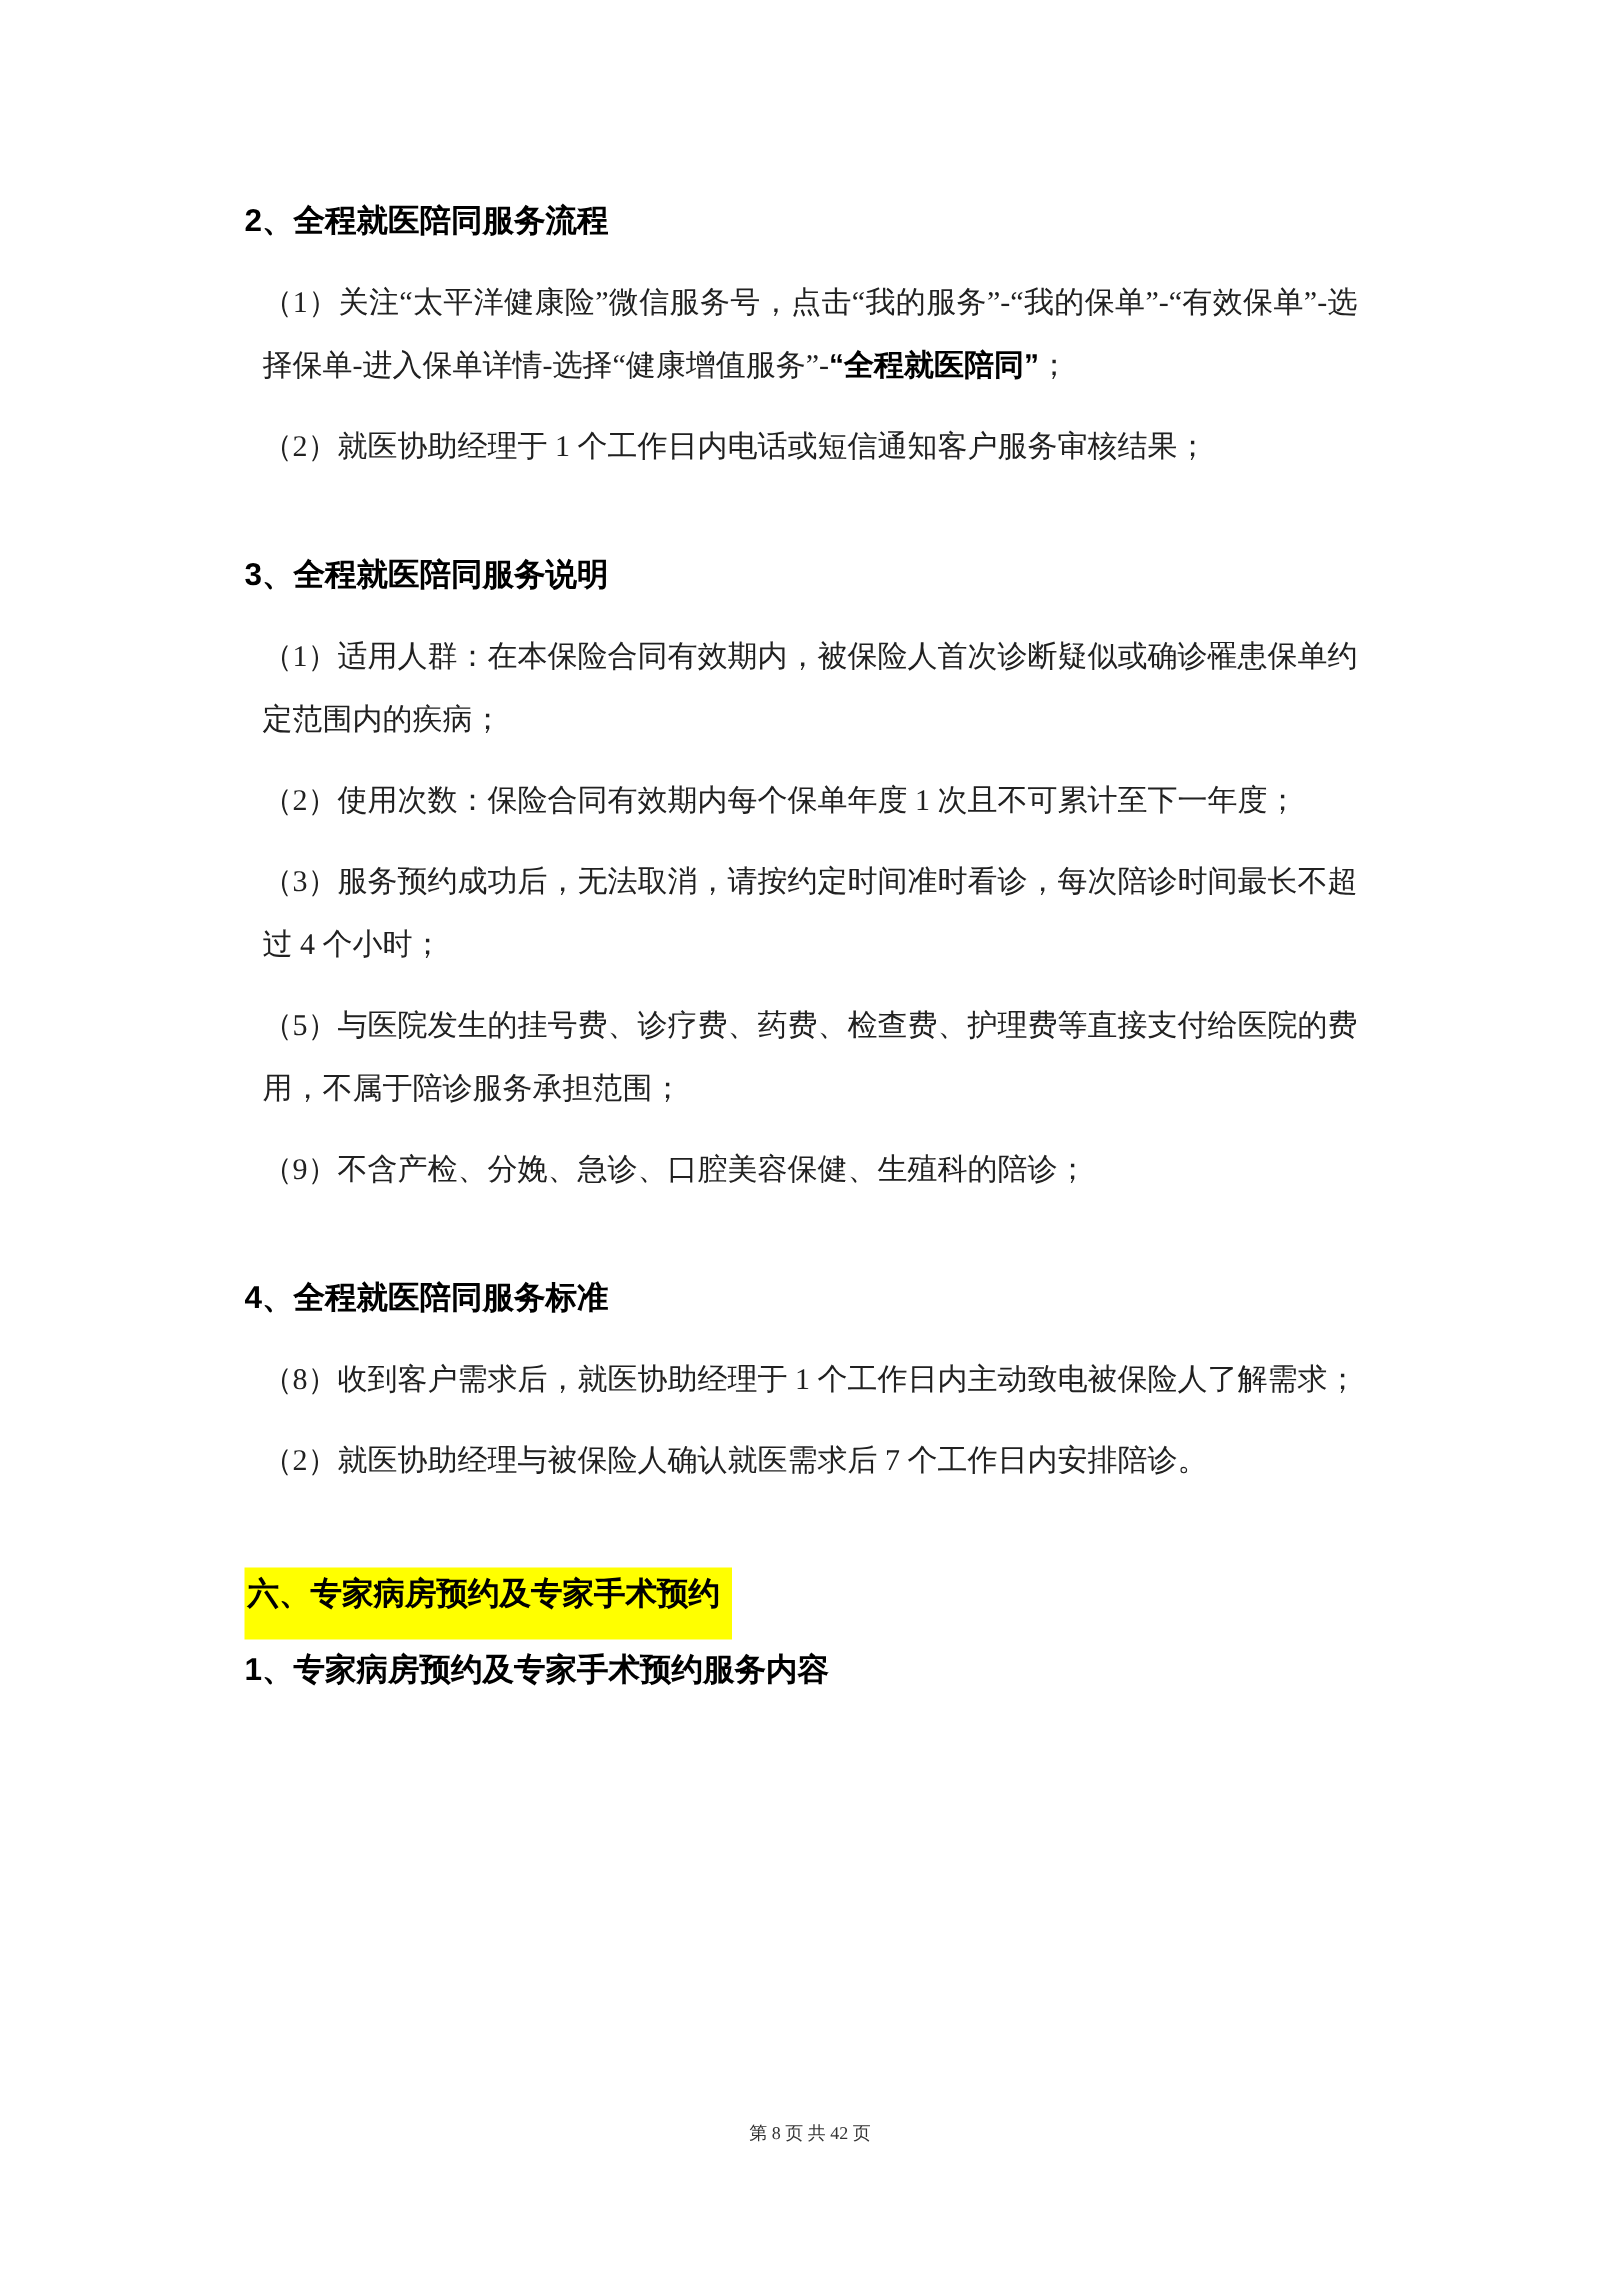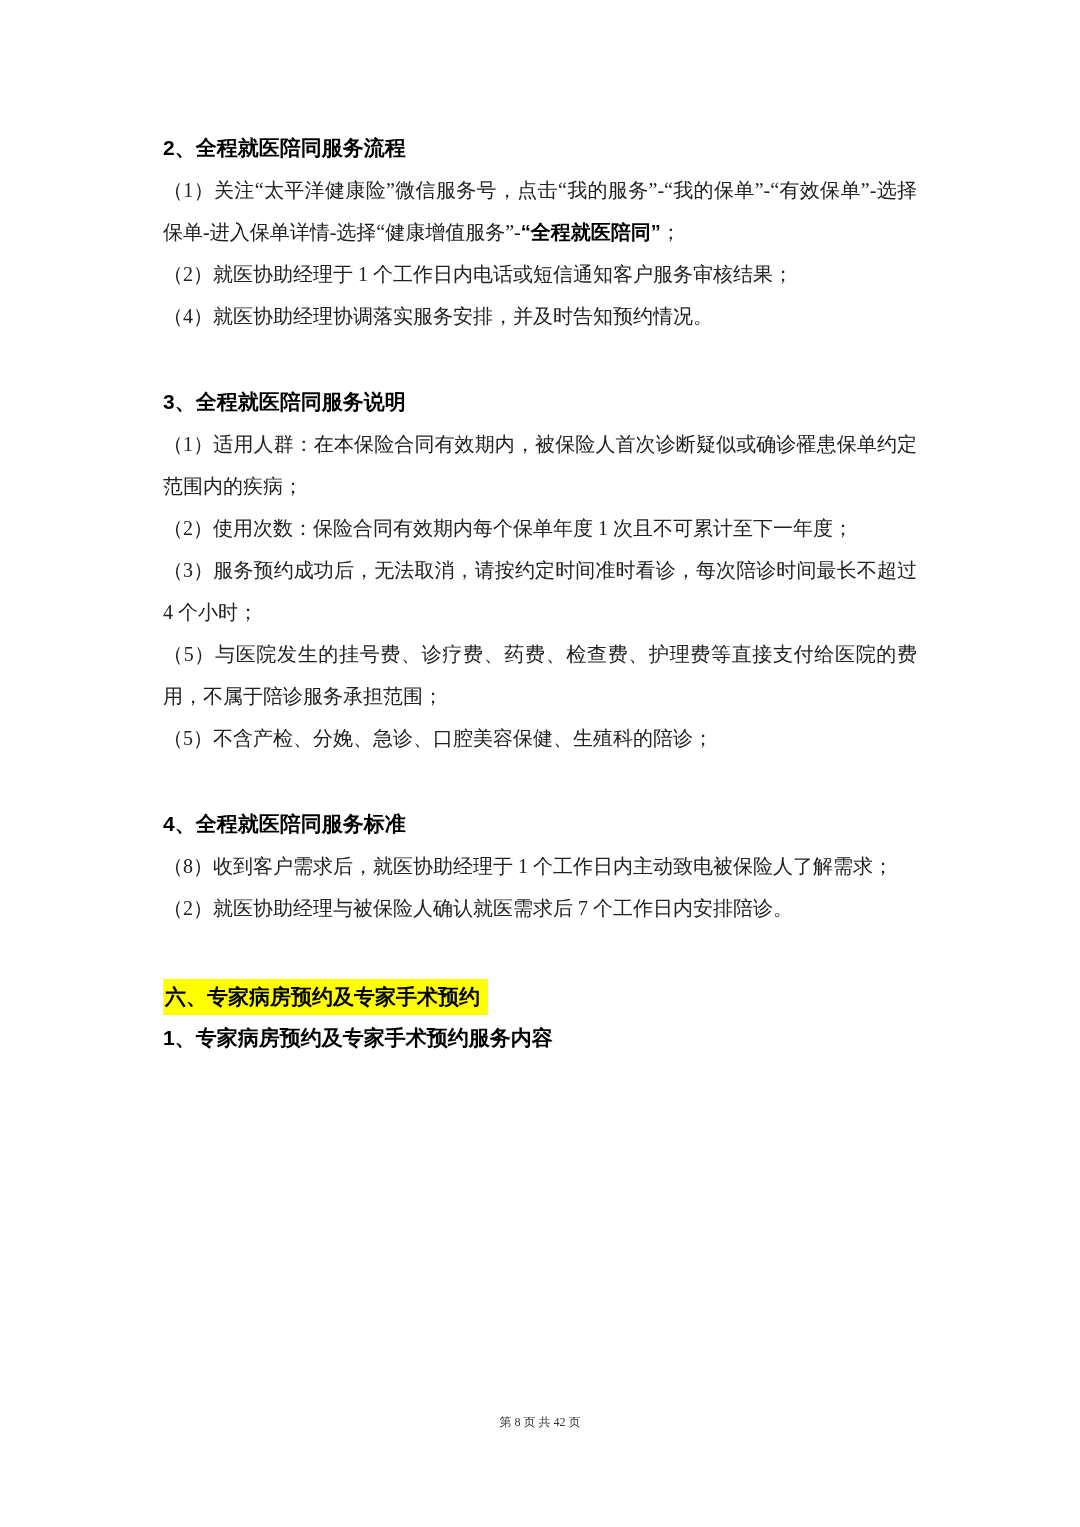--- a/index.html
+++ b/index.html
@@ -19,42 +19,42 @@
   .content {
     position: absolute;
     left: 163px;
     top: 127px;
     width: 754px;
   }
   .para {
     font-size: 20px;
     line-height: 42px;
     text-align: justify;
-    margin: 0;
+    margin: 12px;
     color: #212121;
   }
   .para b {
     font-family: "Liberation Sans", "DejaVu Sans", sans-serif;
     font-weight: bold;
     color: #000000;
   }
   .sec-heading {
     font-family: "Liberation Sans", "DejaVu Sans", sans-serif;
     font-size: 21px;
     font-weight: bold;
     line-height: 42px;
     margin: 0;
     color: #000000;
   }
   .gap-before { margin-top: 44px; }
   .hl-row { margin-top: 50px; line-height: 36px; }
   .hl-chip {
     display: inline-block;
     background: #ffff00;
-    padding: 0 8px 0 2px;
+    padding: 0 8px 12px 2px;
     font-family: "Liberation Sans", "DejaVu Sans", sans-serif;
     font-size: 21px;
     font-weight: bold;
     line-height: 36px;
     color: #000000;
   }
   .footer {
     position: absolute;
     left: 0;
     top: 1412px;
@@ -69,29 +69,28 @@
 <body>
 
 <div class="page">
   <div class="content">
 
     <h2 class="sec-heading">2、全程就医陪同服务流程</h2>
 
     <p class="para"><span>（1）关注“太平洋健康险”微信服务号，点击“我的服务”-“我的保单”-“有效保单”-选择保单-进入保单详情-选择“健康增值服务”-</span><b>“全程就医陪同”</b><span>；</span></p>
 
     <p class="para">（2）就医协助经理于 1 个工作日内电话或短信通知客户服务审核结果；</p>
-    <p class="para">（4）就医协助经理协调落实服务安排，并及时告知预约情况。</p>
 
     <h2 class="sec-heading gap-before">3、全程就医陪同服务说明</h2>
 
     <p class="para">（1）适用人群：在本保险合同有效期内，被保险人首次诊断疑似或确诊罹患保单约定范围内的疾病；</p>
     <p class="para">（2）使用次数：保险合同有效期内每个保单年度 1 次且不可累计至下一年度；</p>
     <p class="para">（3）服务预约成功后，无法取消，请按约定时间准时看诊，每次陪诊时间最长不超过 4 个小时；</p>
     <p class="para">（5）与医院发生的挂号费、诊疗费、药费、检查费、护理费等直接支付给医院的费用，不属于陪诊服务承担范围；</p>
-    <p class="para">（5）不含产检、分娩、急诊、口腔美容保健、生殖科的陪诊；</p>
+    <p class="para">（9）不含产检、分娩、急诊、口腔美容保健、生殖科的陪诊；</p>
 
     <h2 class="sec-heading gap-before">4、全程就医陪同服务标准</h2>
 
     <p class="para">（8）收到客户需求后，就医协助经理于 1 个工作日内主动致电被保险人了解需求；</p>
     <p class="para">（2）就医协助经理与被保险人确认就医需求后 7 个工作日内安排陪诊。</p>
 
     <div class="hl-row">
       <span class="hl-chip">六、专家病房预约及专家手术预约</span>
     </div>
 

